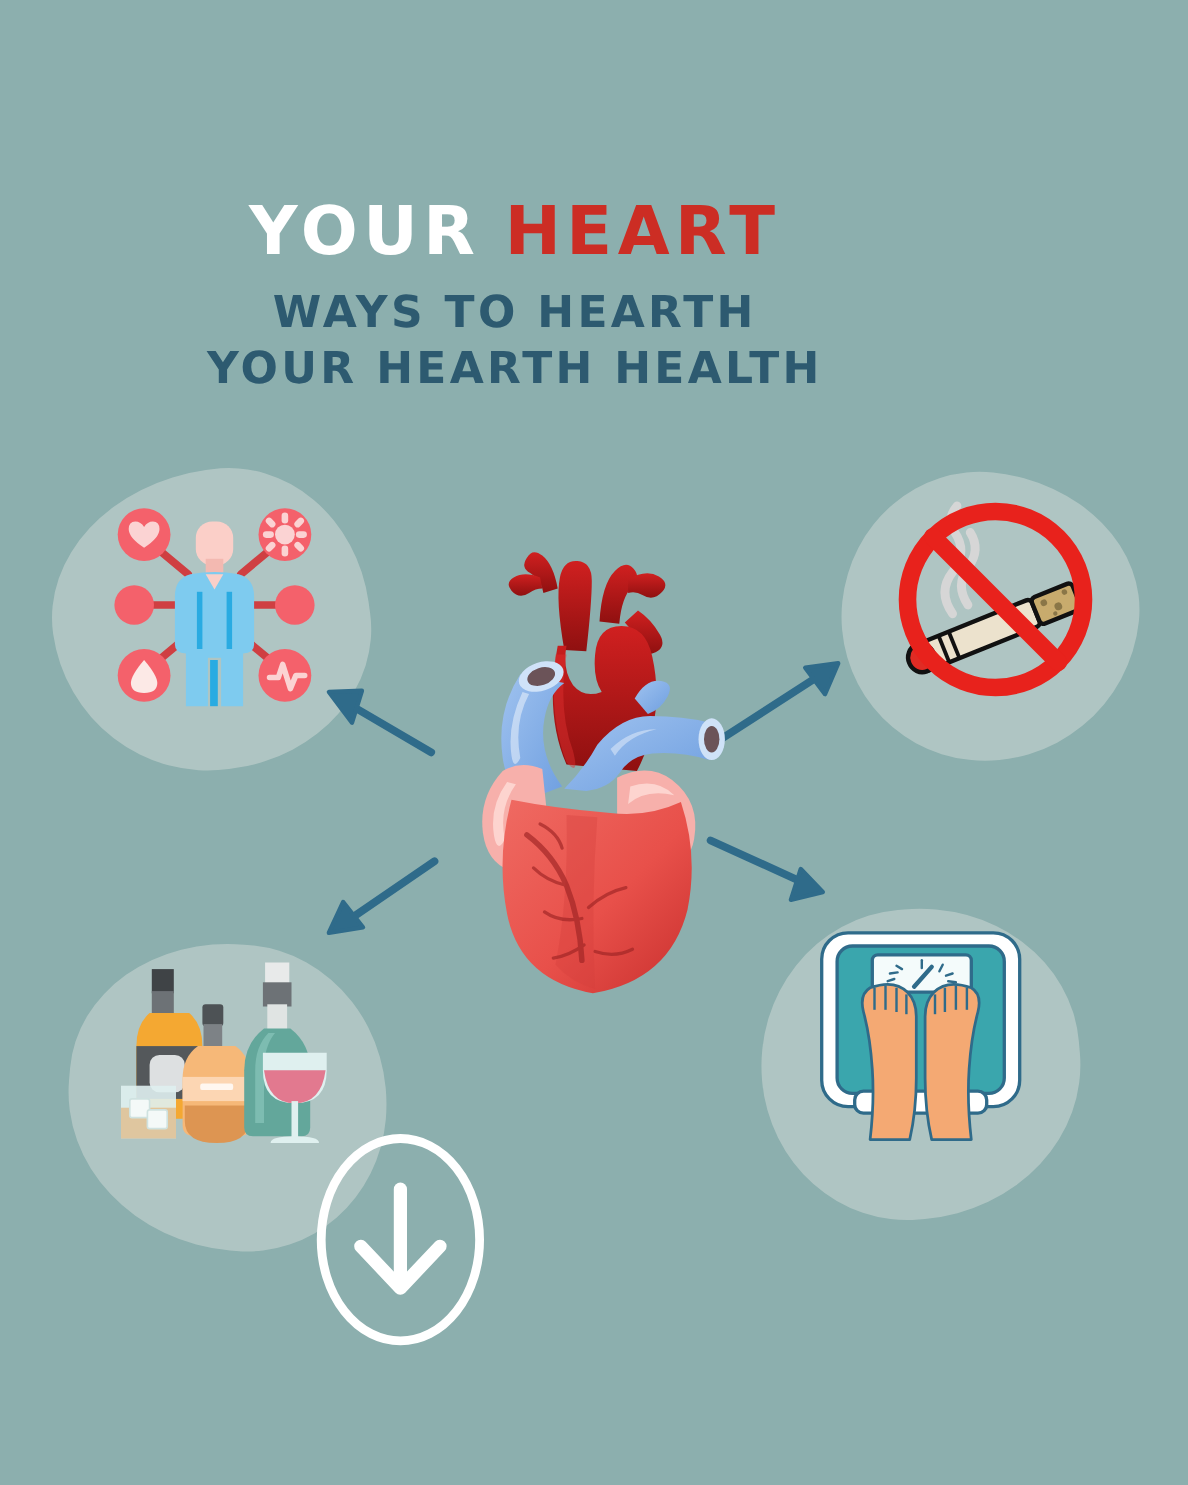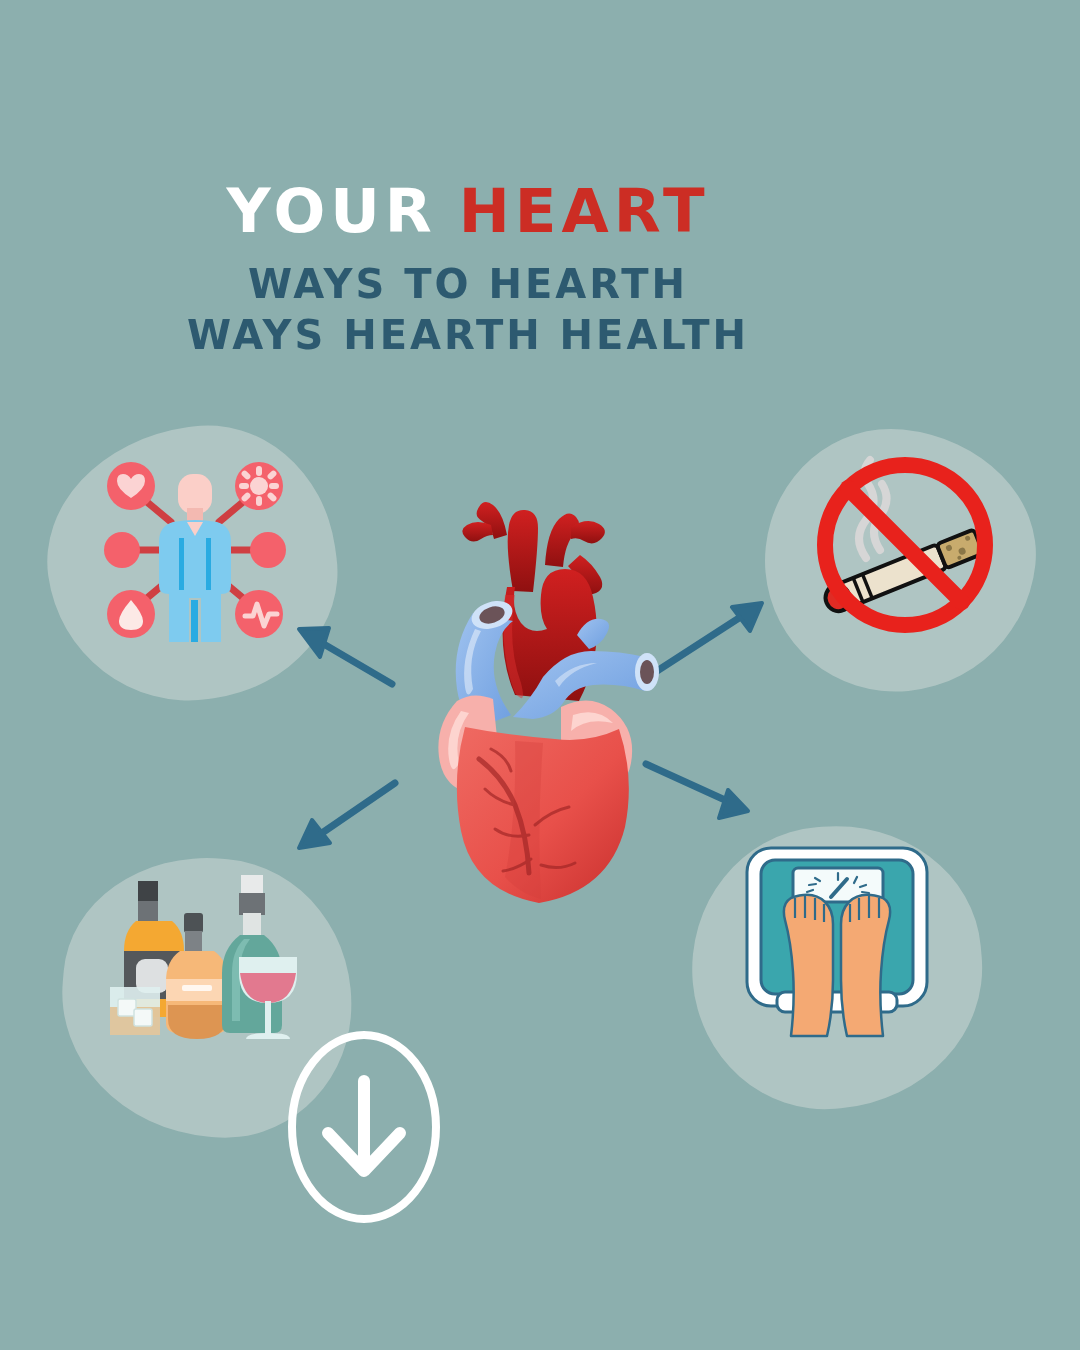--- a/index.html
+++ b/index.html
@@ -105,21 +105,21 @@
   <div class="blob" id="blob-smoking"></div>
   <div class="blob" id="blob-alcohol"></div>
   <div class="blob" id="blob-weight"></div>
 
   <div id="header">
     <div id="title-line">
       <span class="title-word-1">YOUR</span><span class="title-word-2">HEART</span>
     </div>
     <div id="subtitle">
       <span class="subtitle-line">WAYS TO HEARTH</span>
-      <span class="subtitle-line">WAYS HEARTH HEALTH</span>
+      <span class="subtitle-line">YOUR HEARTH HEALTH</span>
     </div>
   </div>
 
   <div class="art" id="art-arrows">
     <svg width="1080" height="1350" viewBox="0 0 1080 1350">
       <g stroke="#2f6b8a" stroke-width="7" fill="#2f6b8a" stroke-linecap="round">
 
         <g>
           <line x1="392" y1="684" x2="322" y2="643"></line>
           <polygon points="299,629 329,628 320,657" stroke-width="4" stroke-linejoin="round"></polygon>

